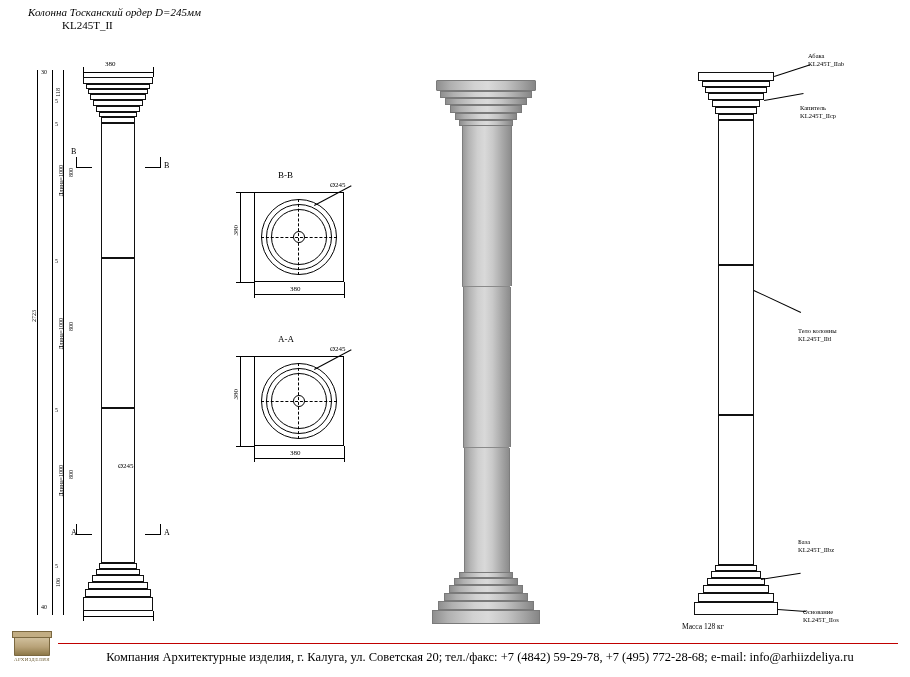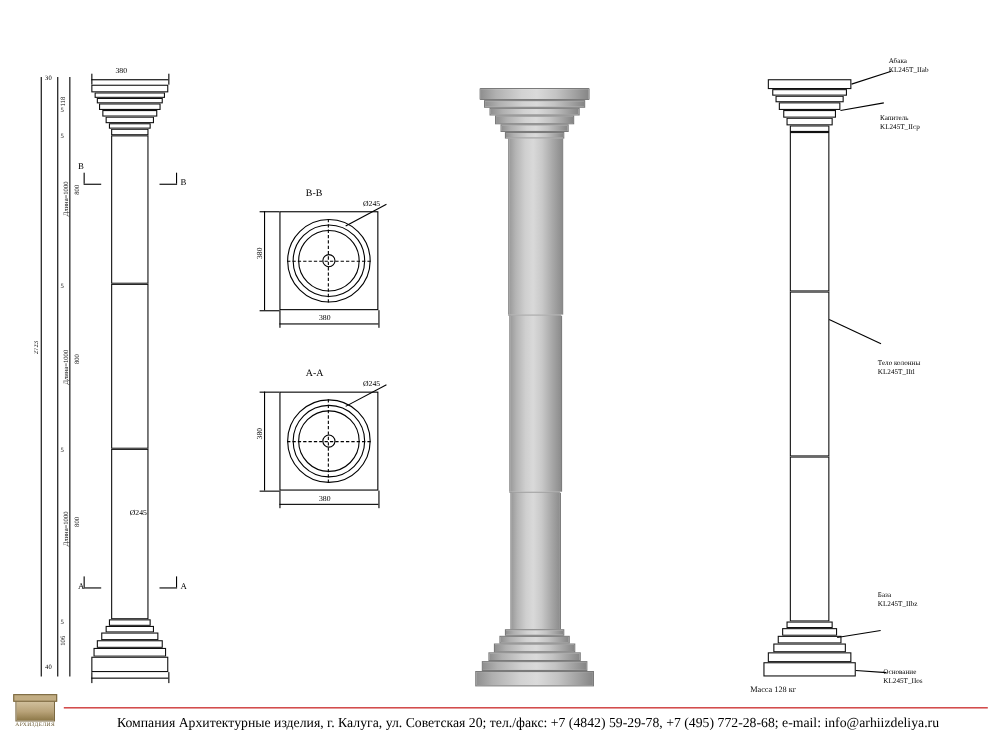--- a/index.html
+++ b/index.html
@@ -130,20 +130,22 @@
   .sq {
     position: absolute;
     border: 1px solid #000;
     box-sizing: border-box;
   }
 </style>
 </head>
 <body>
 
 <div class="title-block abs">
+  <div class="title-main">Колонна Тосканский ордер D=245мм</div>
+  <div class="title-code">KL245T_II</div>
 </div>
 
 <div id="left-col">
 
   <div class="ln vln" style="left:37px; top:70px; height:545px;"></div>
   <div class="ln vln" style="left:52px; top:70px; height:545px;"></div>
   <div class="ln vln" style="left:63px; top:70px; height:545px;"></div>
 
   <div class="ln hln" style="left:83px; top:72px; width:70px;"></div>
   <div class="ln vln" style="left:83px; top:67px; height:10px;"></div>

